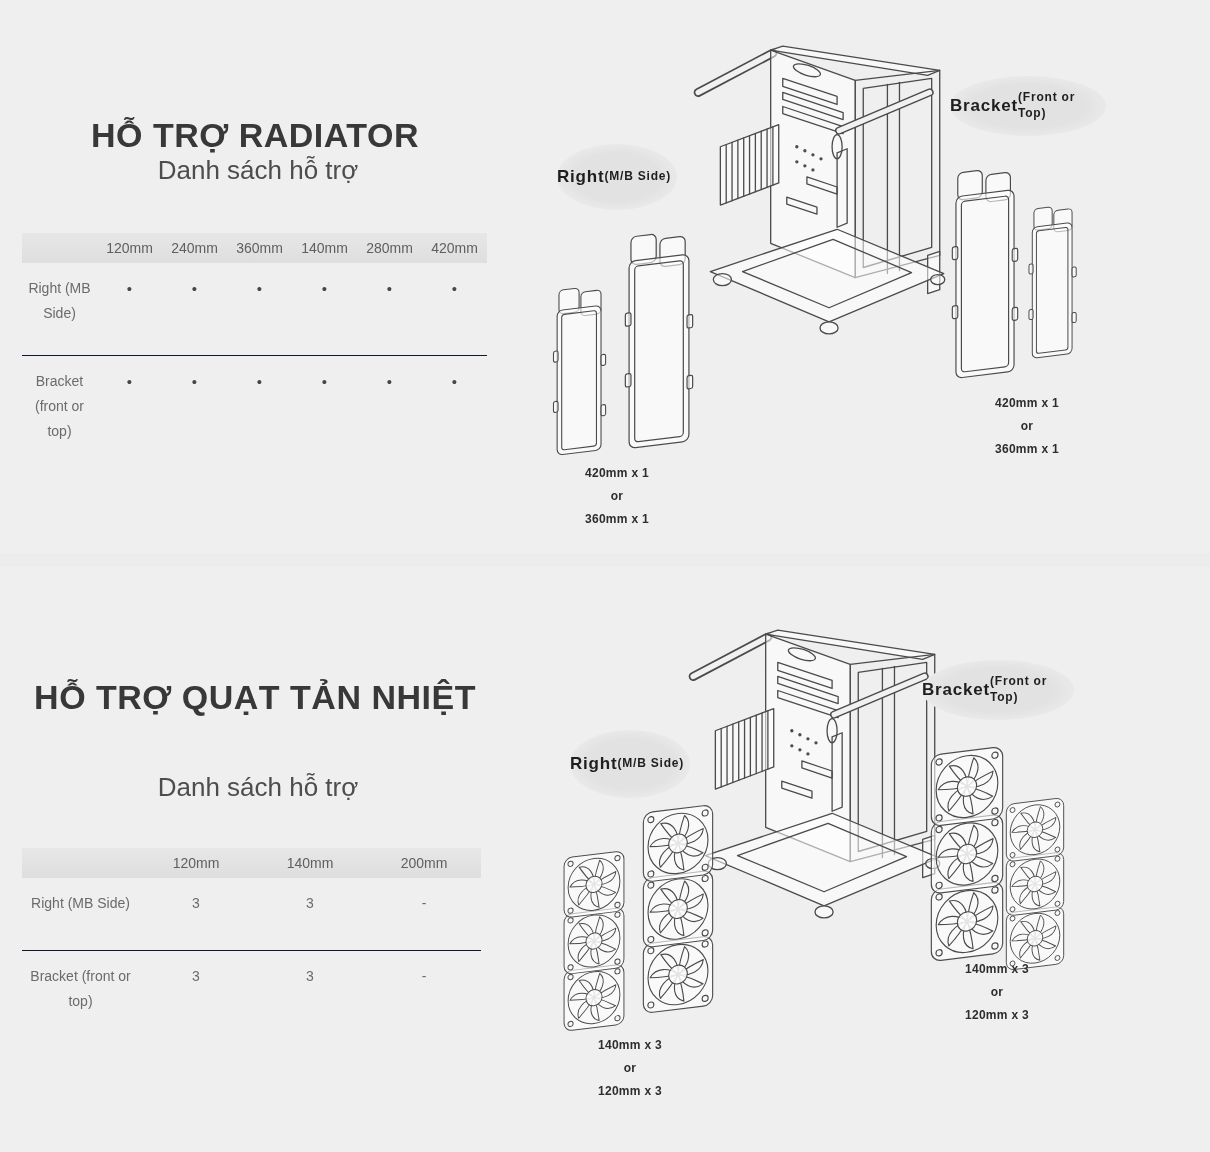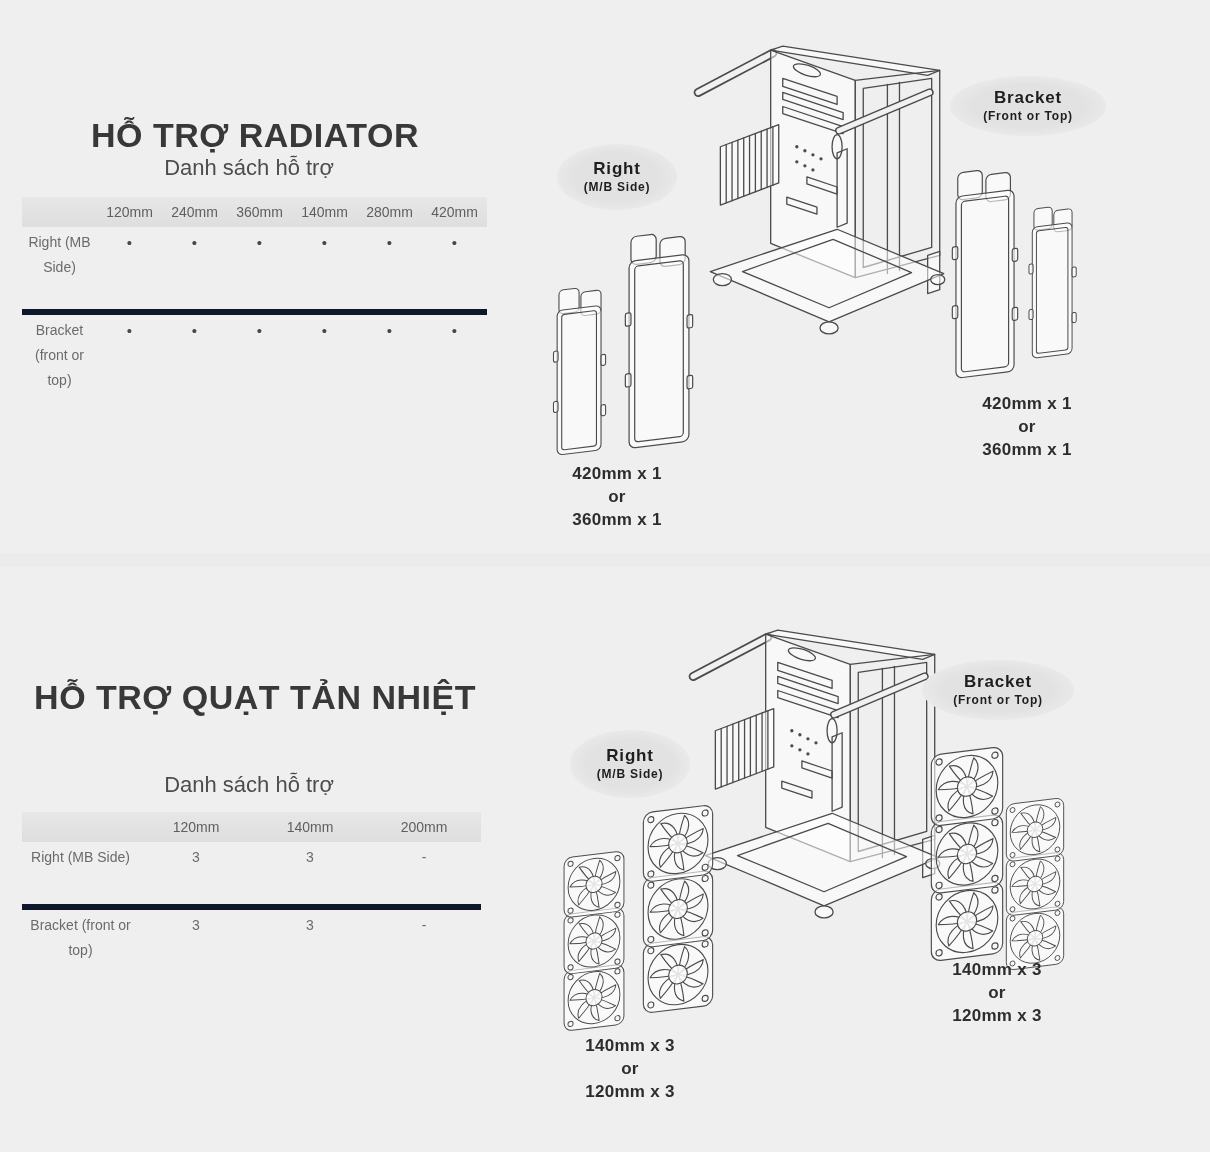--- a/index.html
+++ b/index.html
@@ -9,49 +9,49 @@
     font-family:"Liberation Sans","DejaVu Sans",sans-serif;
     color:#3a3a3a;
   }
   .band{position:absolute;left:0;width:1210px;background:#e9e9e9;opacity:.55;}
   
   .sec-title{
     position:absolute;left:20px;width:470px;text-align:center;
     font-size:34px;line-height:49px;font-weight:700;color:#383838;letter-spacing:.5px;
   }
   .sec-sub{
-    position:absolute;left:14px;width:470px;text-align:center;
-    font-size:22px;font-weight:400;color:#4d4d4d;
+    position:absolute;left:23px;width:470px;text-align:center;
+    font-size:26px;font-weight:400;color:#4d4d4d;
   }
   
   .spec-table{position:absolute;font-size:14px;color:#6b6b6b;}
   .t1-grid{display:grid;grid-template-columns:75px 65px 65px 65px 65px 65px 65px;}
   .t2-grid{display:grid;grid-template-columns:117px 114px 114px 114px;}
   .thead{
     background:linear-gradient(#e7e7e7,#dedede);
-    height:30px;align-items:center;color:#5f5f5f;
+    height:30px;align-items:center;color:#5f5f5f;margin-top:36px;
   }
   .thead > div{text-align:center;}
-  .trow{padding-top:3px;min-height:79px;line-height:25px;}
+  .trow{padding-top:13px;min-height:79px;line-height:25px;}
   .trow > div{text-align:center;}
-  .trow + .trow{border-top:6px solid #0f172a;}
+  .trow + .trow{border-top:1px solid #0f172a;}
   .dot-cell{font-size:15px;color:#474747;}
   
   .callout{
     position:absolute;border-radius:50%;
     background:radial-gradient(closest-side,#e2e2e2 72%,#e9e9e9 100%);
-    display:flex;flex-direction:column;justify-content:center;align-items:center;
+    display:flex;flex-direction:row;justify-content:flex-start;align-items:center;
     font-weight:bold;color:#1e1e1e;letter-spacing:.8px;line-height:1.3;
   }
   .callout .l1{font-size:17px;}
   .callout .l2{font-size:12px;}
   
   .caption{
     position:absolute;width:170px;text-align:center;
-    font-weight:bold;font-size:17px;line-height:23px;color:#2d2d2d;letter-spacing:.3px;
+    font-weight:bold;font-size:12px;line-height:23px;color:#2d2d2d;letter-spacing:.3px;
   }
   
   .art{position:absolute;}
   .iso{transform:skewY(-7deg);}
 </style>
 </head>
 <body>
 
 <svg width="0" height="0" style="position:absolute">
   <defs>

